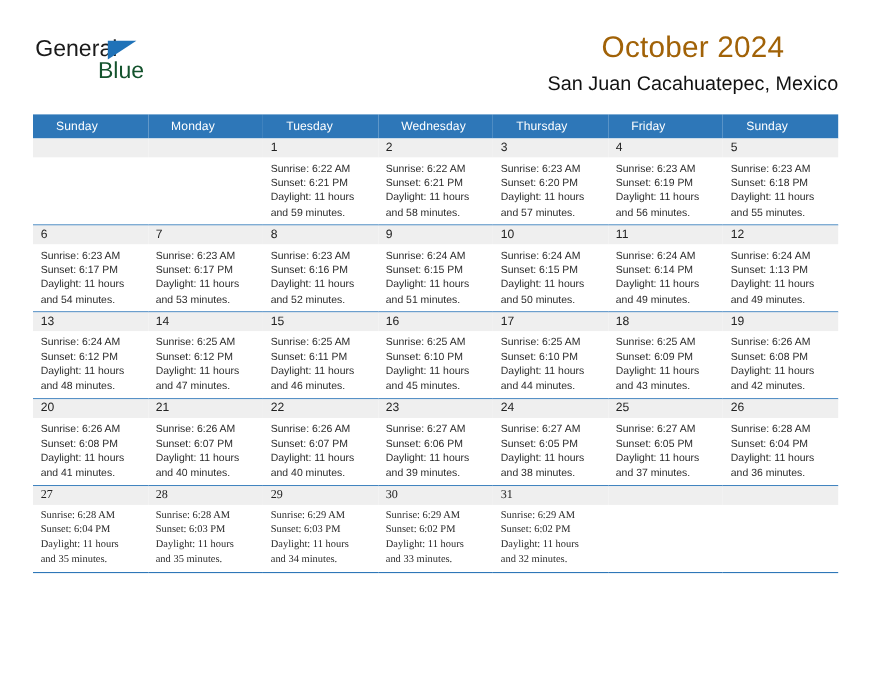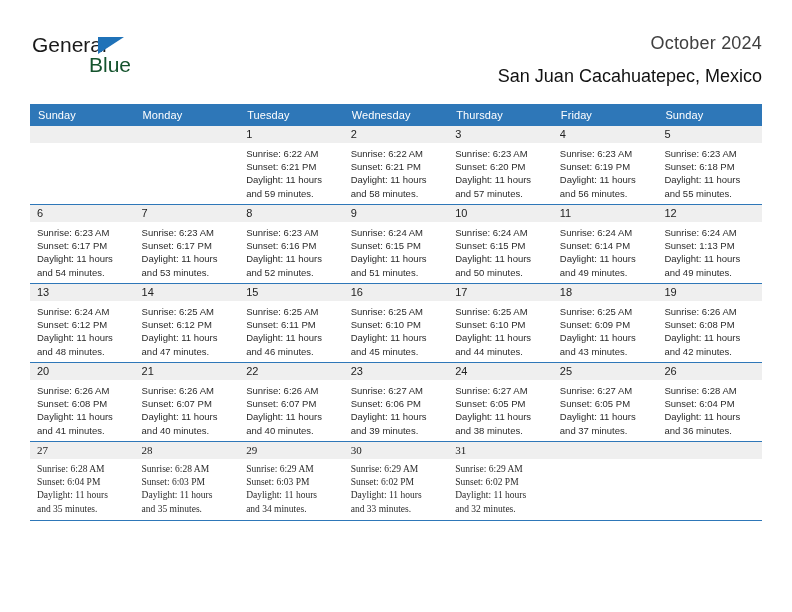--- a/index.html
+++ b/index.html
@@ -63,26 +63,27 @@
     line-height: 22px;
   }
 
   .title-wrap {
     position: absolute;
     right: 0;
     top: 0;
     text-align: right;
   }
   .cal-title {
-    font-size: 18px;
-    color: #404040;
+    font-size: 27px;
+    color: #a16207;
     line-height: 34px;
     font-weight: normal;
     margin: 0;
     letter-spacing: 0.2px;
+    text-align: center;
   }
   .cal-subtitle {
     font-size: 18px;
     color: #111111;
     line-height: 20px;
     margin: 6px 0 0 0;
     font-weight: normal;
   }
 
   
@@ -93,21 +94,21 @@
     width: 732px;
     border-collapse: collapse;
     table-layout: fixed;
   }
   .calendar th {
     background: #2e77b8;
     color: #ffffff;
     font-size: 11px;
     font-weight: normal;
     text-align: left;
-    padding: 5px 0 5px 8px;
+    padding: 5px 0 5px 21px;
     height: 12px;
     border: none;
     letter-spacing: 0.1px;
   }
   .calendar td {
     width: 104.57px;
     height: 78px;
     vertical-align: top;
     padding: 0;
     border: none;

